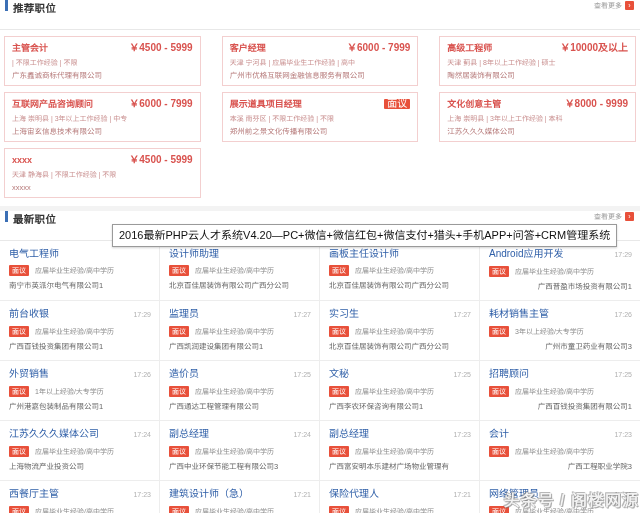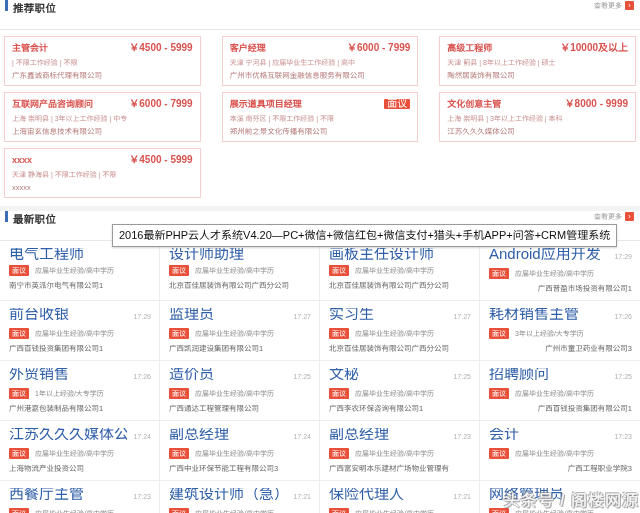--- a/index.html
+++ b/index.html
@@ -63,21 +63,21 @@
   .grid-row { display: flex; border-bottom: 1px solid #ededed; }
   .grid-cell {
     width: 160px; height: 59px;
     padding: 7px 8px 0 9px;
     border-right: 1px solid #ededed;
     position: relative;
   }
   .grid-cell:last-child { border-right: none; text-align: right; }
   .cell-top { display: flex; align-items: baseline; }
   .cell-title {
-    font-size: 15px; color: #2f5fa8; line-height: 12px;
+    font-size: 10px; color: #2f5fa8; line-height: 12px;
     white-space: nowrap; overflow: hidden; text-overflow: clip; max-width: 118px;
   }
   .cell-time { margin-left: auto; font-size: 7px; color: #b0b0b0; line-height: 12px; }
   .cell-mid { display: flex; align-items: center; margin-top: 5px; }
   .badge-nego {
     background: #e8503a; color: #fff; font-size: 7px; line-height: 9px;
     padding: 1px 3px; border-radius: 1px; margin-right: 6px; white-space: nowrap;
   }
   .cell-req { font-size: 7px; color: #8a8a8a; line-height: 10px; white-space: nowrap; }
   .cell-company {

